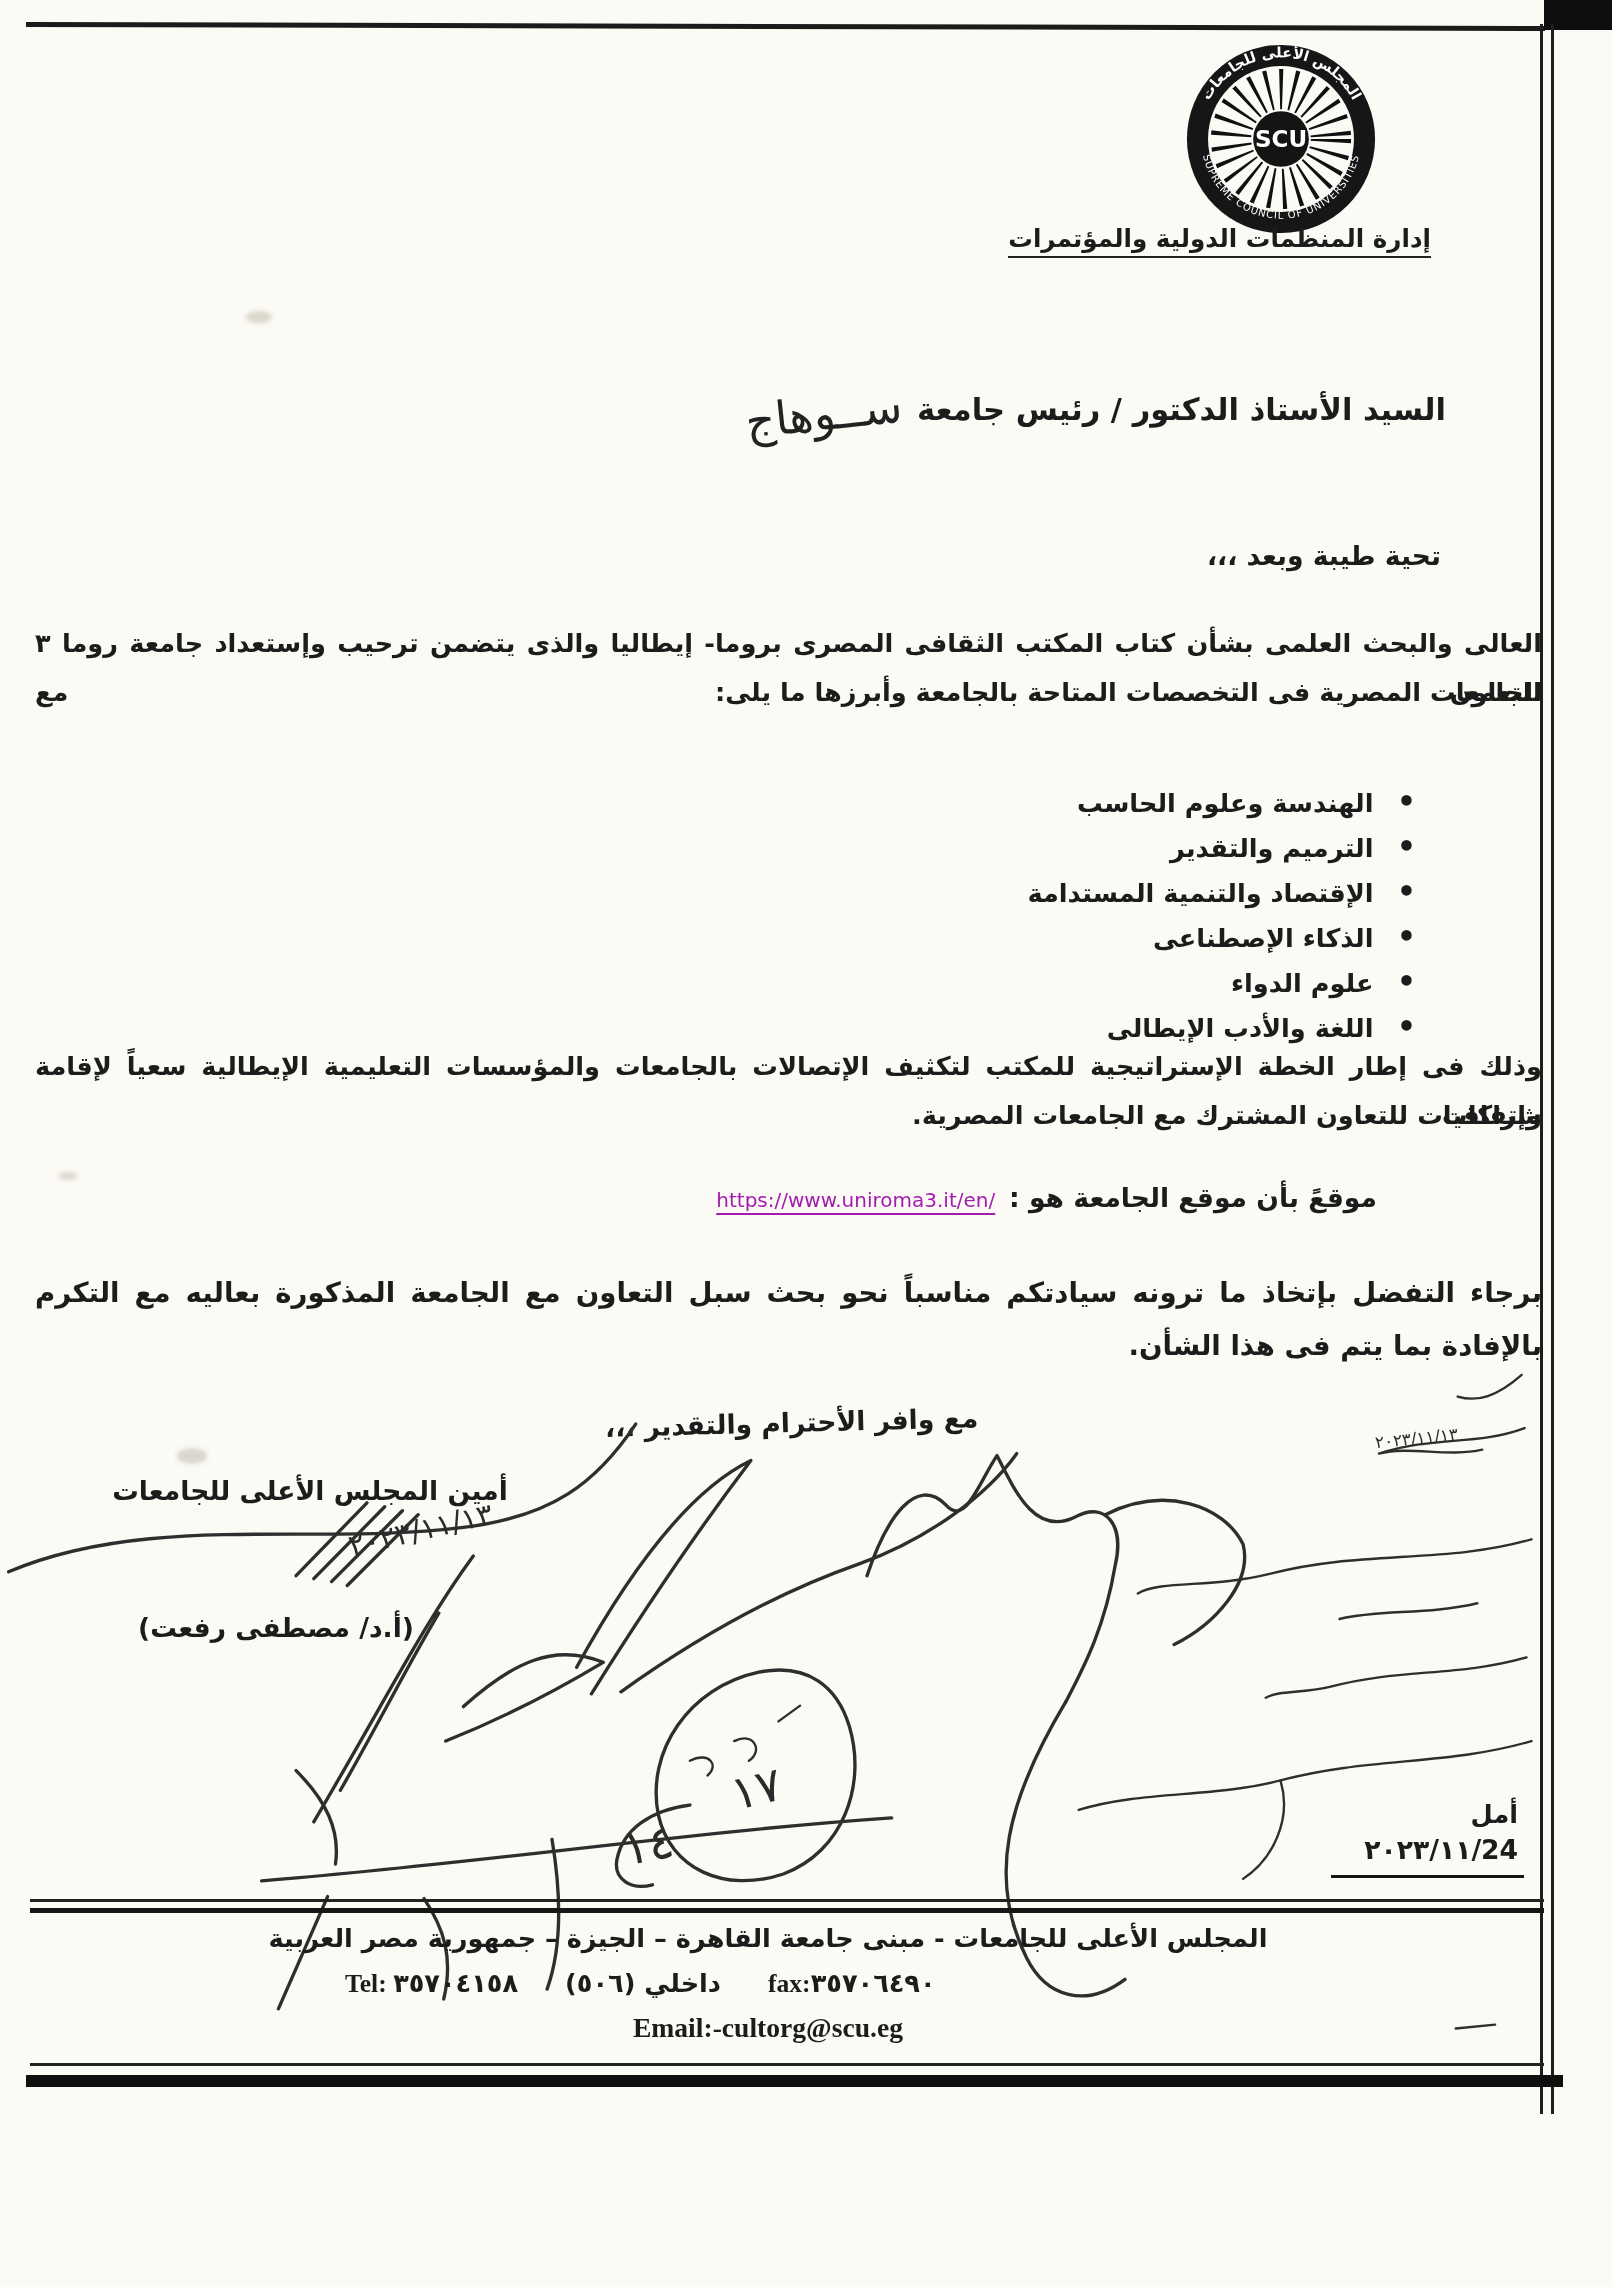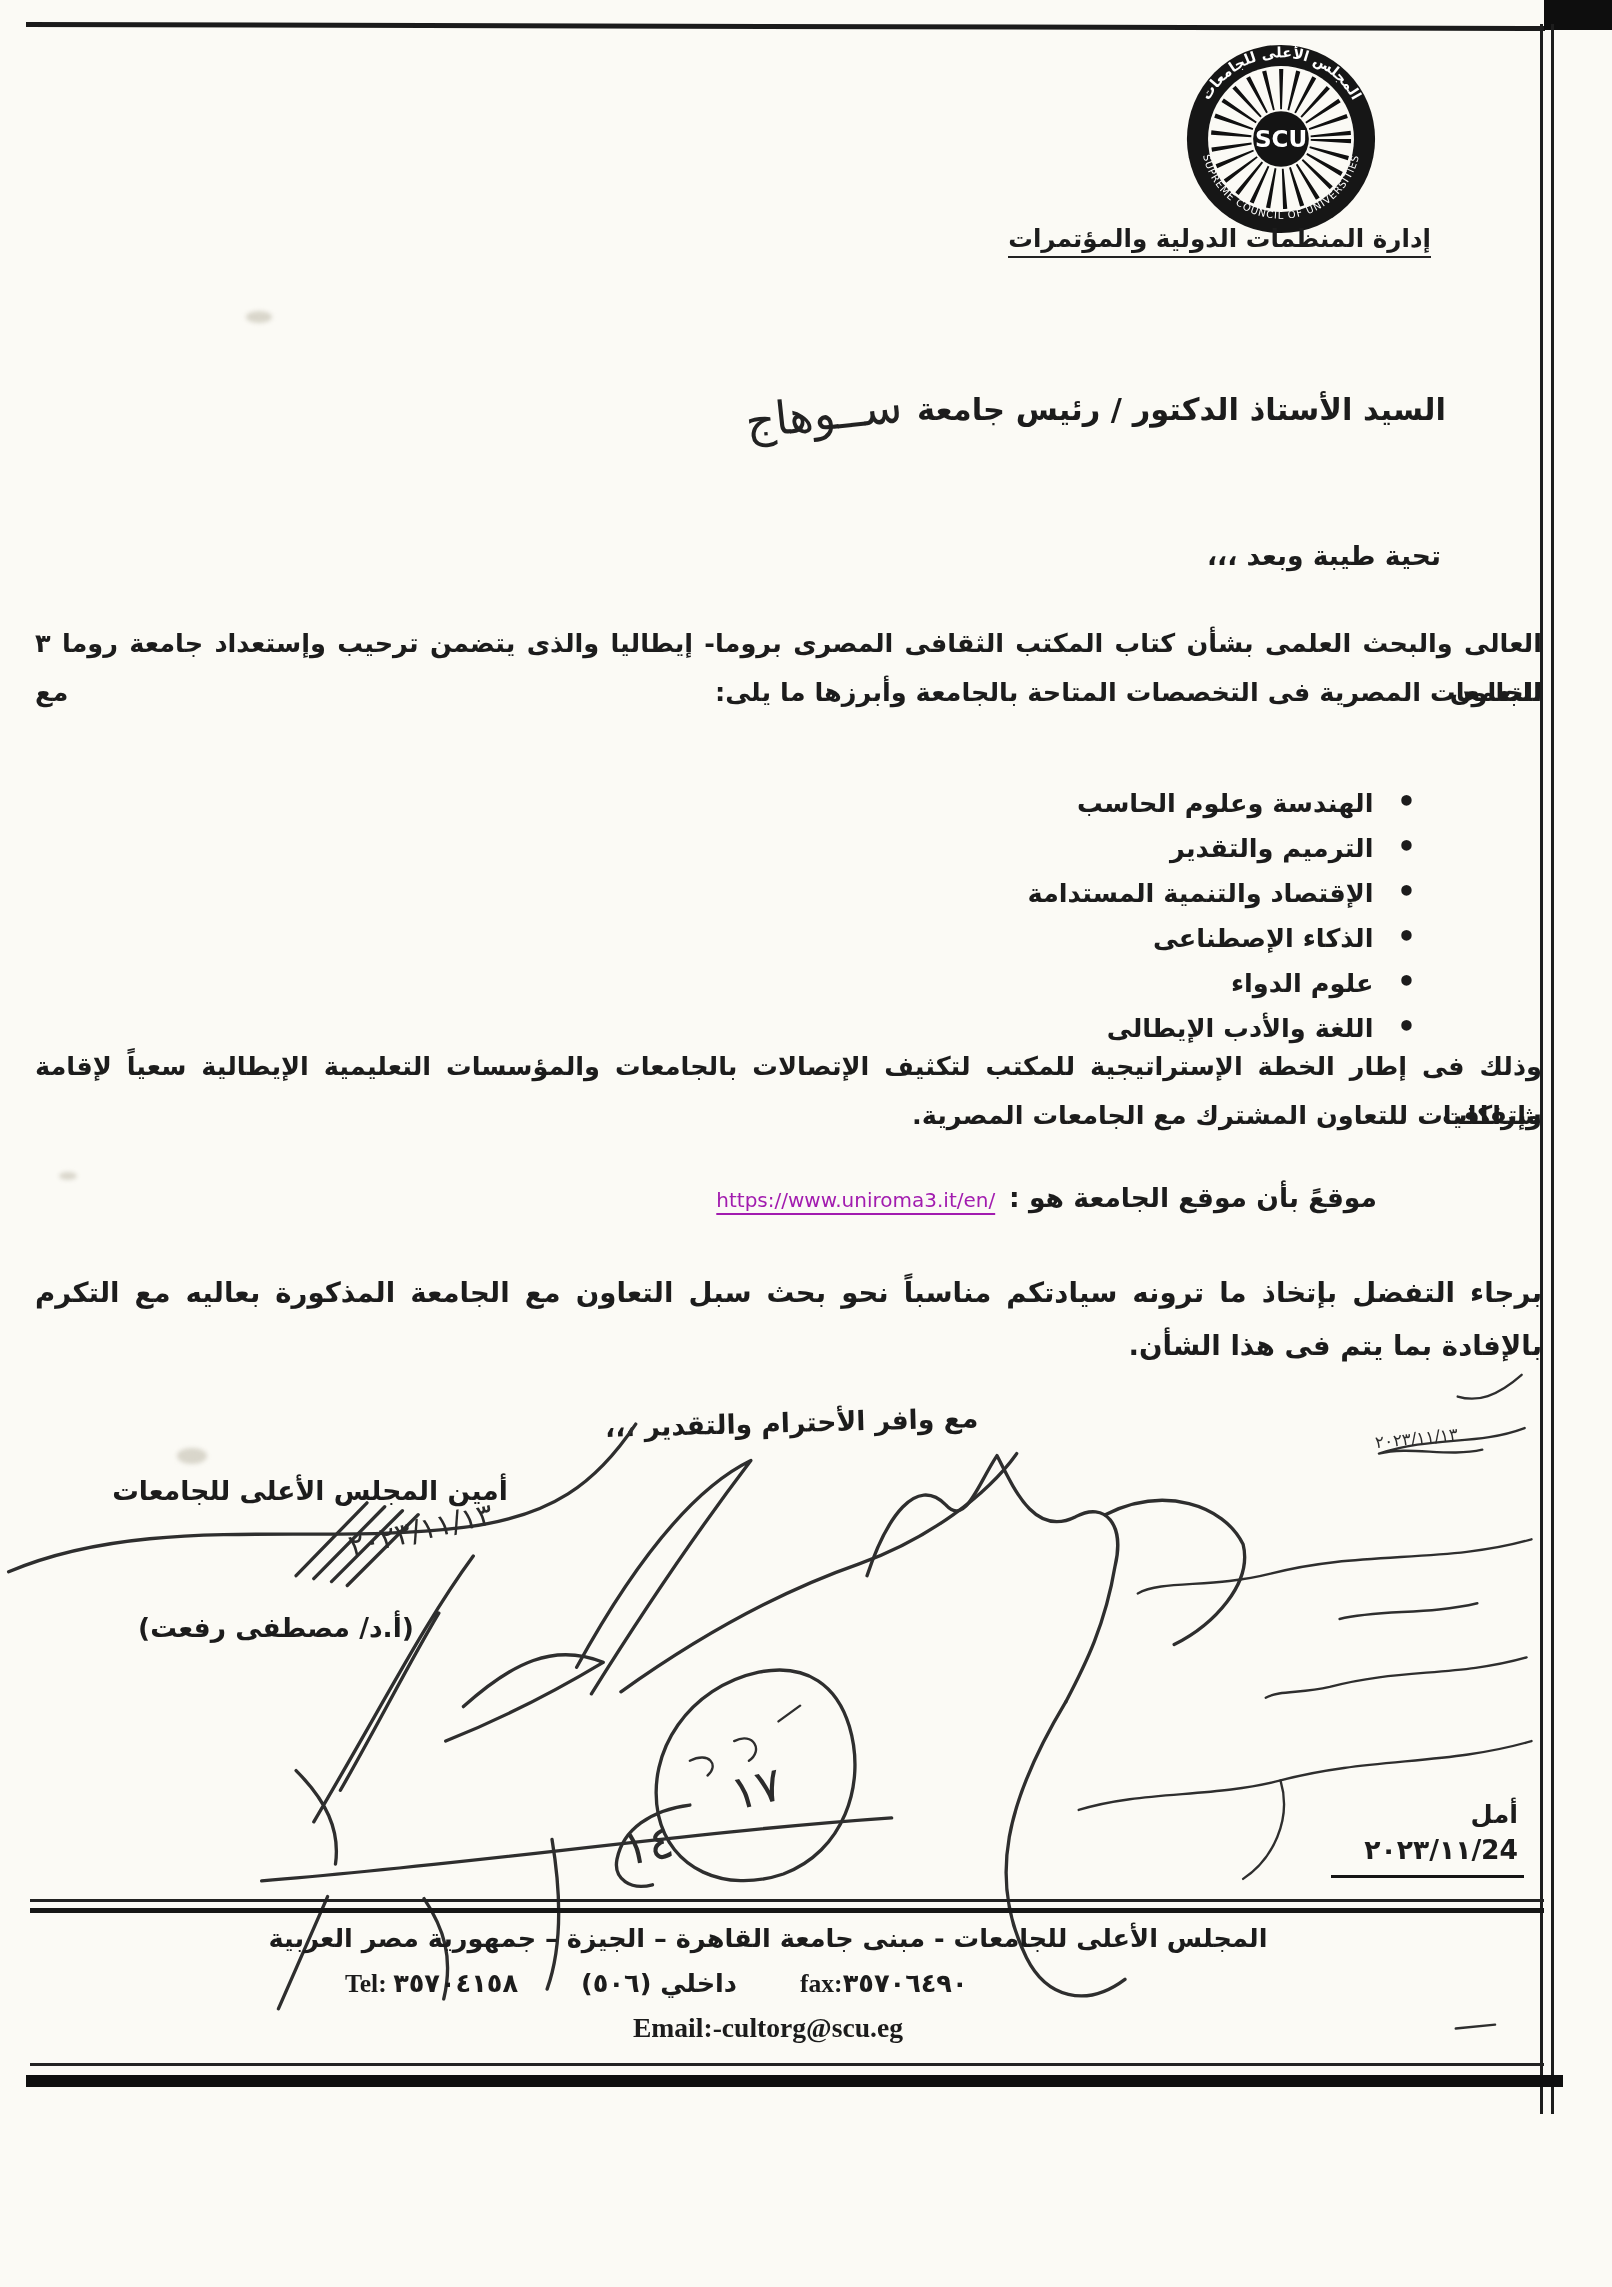--- a/index.html
+++ b/index.html
@@ -47,21 +47,21 @@
   .hw-n17{left:731px;top:1761px;font-size:47px;transform:rotate(-14deg);}
   .hw-n14{left:623px;top:1817px;font-size:47px;transform:rotate(-10deg);}
   .received-name{right:95px;top:1799px;font-weight:bold;font-size:25.6px;}
   .received-date{right:89px;top:1834px;font-weight:bold;font-size:26.6px;direction:ltr;border-bottom:3px solid #151515;padding:0 5.9px 9.9px 33px;}
   
   .ruleA{left:29.6px;top:1899px;width:1514px;height:3px;background:#222;}
   .ruleB{left:29.6px;top:1908px;width:1514px;height:4.9px;background:#161616;}
   .ruleC{left:29.6px;top:2063px;width:1514px;height:3px;background:#222;}
   .ruleD{left:25.6px;top:2075px;width:1537px;height:11.8px;background:#0f0f0f;}
   .footer-l1{left:177px;top:1923px;width:1182px;text-align:center;font-weight:bold;font-size:25.6px;}
-  .footer-l2{left:345px;top:1968px;display:flex;direction:ltr;gap:63px;font-weight:bold;font-size:25.6px;font-family:"Liberation Serif","DejaVu Sans",serif;}
+  .footer-l2{left:345px;top:1968px;display:flex;direction:ltr;gap:47px;font-weight:bold;font-size:25.6px;font-family:"Liberation Serif","DejaVu Sans",serif;}
   .footer-l2 .ar{direction:rtl;font-family:"DejaVu Sans",sans-serif;}
   .footer-l3{left:177px;top:2012px;width:1182px;text-align:center;font-weight:bold;font-size:27.6px;direction:ltr;font-family:"Liberation Serif","DejaVu Sans",serif;}
   .smudge{width:25.6px;height:11.8px;background:#d9d6cb;border-radius:50%;filter:blur(2px);}
   svg.scribbles{left:0;top:1367px;}
   svg.scribbles path{fill:none;stroke:#2e2e2e;stroke-linecap:round;stroke-linejoin:round;}
   .pw3{stroke-width:3.4px;}
   .pw2{stroke-width:2.4px;}
 </style>
 </head>
 <body>

